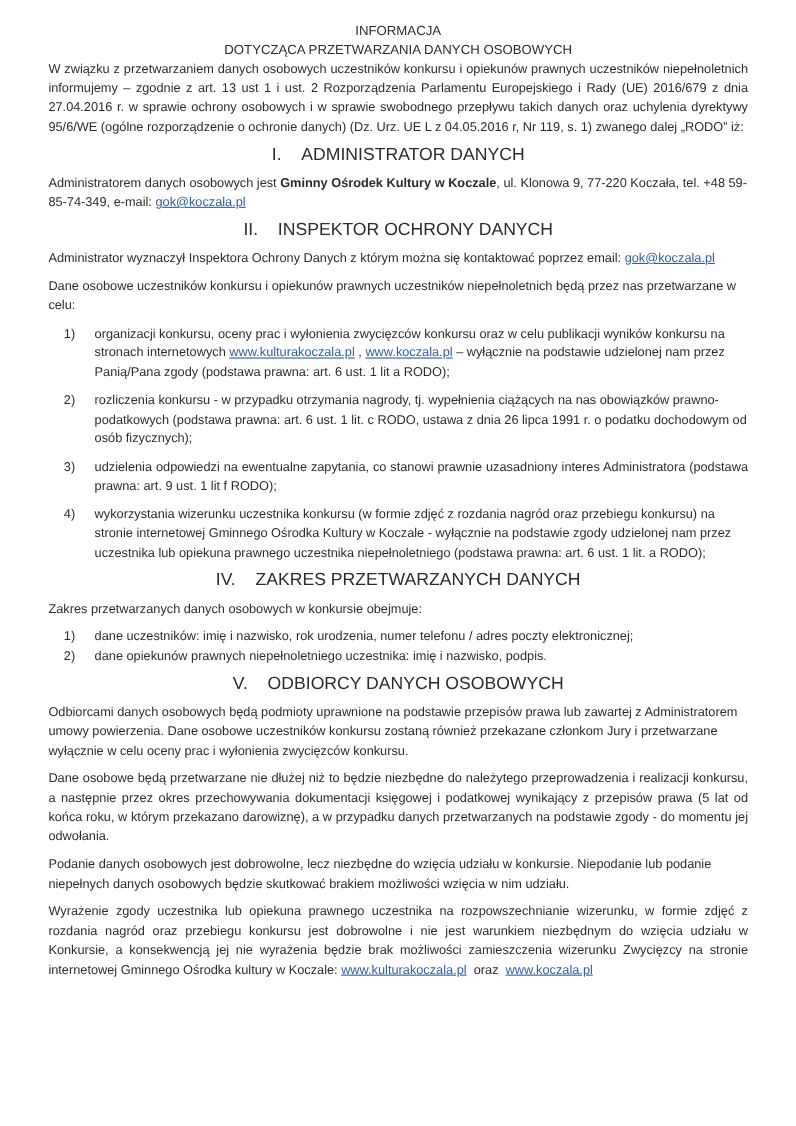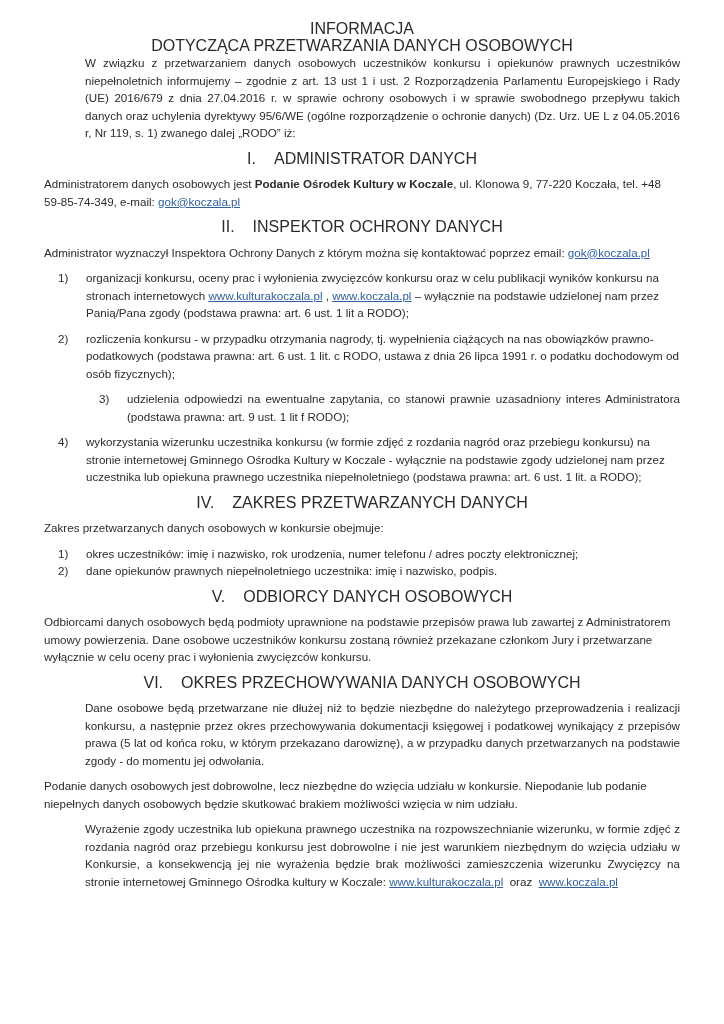--- a/index.html
+++ b/index.html
@@ -5,23 +5,23 @@
   html, body { margin: 0; padding: 0; background: #ffffff; }
   body {
     width: 724px; height: 1024px; overflow: hidden;
     font-family: "Liberation Sans", sans-serif;
     color: #2b2b2b;
     font-size: 11.6px;
     line-height: 17.5px;
   }
   .page { position: relative; padding: 20px 44px 0 44px; }
   .center { text-align: center; }
-  .title { font-size: 16px; line-height: 17px; }
+  .title { font-size: 12px; line-height: 17px; }
   p { margin: 0; }
-  .justify { text-align: justify; margin-left: 41px; }
+  .justify { text-align: justify; }
   .sec { text-align: center; font-size: 16px; margin: 8px 0 8px 0; }
   .sec .num { display: inline-block; margin-right: 18px; }
   .para { margin-bottom: 8px; }
   a, .link { color: #2f5f9e; text-decoration: underline; }
   ol { list-style: none; margin: 0; padding: 0; }
   ol li { position: relative; padding-left: 42px; margin-bottom: 8px; }
   ol li .n { position: absolute; left: 14px; top: 0; }
   ol.tight li { margin-bottom: 0; }
   b { font-weight: bold; }
 </style>
@@ -33,49 +33,47 @@
   <div class="center title">
     <div>INFORMACJA</div>
     <div>DOTYCZĄCA PRZETWARZANIA DANYCH OSOBOWYCH</div>
   </div>
 
   <p class="justify para">W związku z przetwarzaniem danych osobowych uczestników konkursu i opiekunów prawnych uczestników niepełnoletnich informujemy – zgodnie z art. 13 ust 1 i ust. 2 Rozporządzenia Parlamentu Europejskiego i Rady (UE) 2016/679 z dnia 27.04.2016 r. w sprawie ochrony osobowych i w sprawie swobodnego przepływu takich danych oraz uchylenia dyrektywy 95/6/WE (ogólne rozporządzenie o ochronie danych) (Dz. Urz. UE L z 04.05.2016 r, Nr 119, s. 1) zwanego dalej „RODO” iż:</p>
 
   <div class="sec">
     <span class="num">I.</span><span>ADMINISTRATOR DANYCH</span>
   </div>
-  <p class="para"><span>Administratorem danych osobowych jest </span><b>Podanie Ośrodek Kultury w Koczale</b><span>, ul. Klonowa 9, 77-220 Koczała, tel. +48 59-85-74-349, e-mail: </span><a class="link">gok@koczala.pl</a></p>
+  <p class="para"><span>Administratorem danych osobowych jest </span><b>Gminny Ośrodek Kultury w Koczale</b><span>, ul. Klonowa 9, 77-220 Koczała, tel. +48 59-85-74-349, e-mail: </span><a class="link">gok@koczala.pl</a></p>
 
   <div class="sec">
     <span class="num">II.</span><span>INSPEKTOR OCHRONY DANYCH</span>
   </div>
   <p class="para"><span>Administrator wyznaczył Inspektora Ochrony Danych z którym można się kontaktować poprzez email: </span><a class="link">gok@koczala.pl</a></p>
 
+  <p class="para">Dane osobowe uczestników konkursu i opiekunów prawnych uczestników niepełnoletnich będą przez nas przetwarzane w celu:</p>
   <ol>
     <li><span class="n">1)</span><span>organizacji konkursu, oceny prac i wyłonienia zwycięzców konkursu oraz w celu publikacji wyników konkursu na stronach internetowych </span><a class="link">www.kulturakoczala.pl</a><span> , </span><a class="link">www.koczala.pl</a><span> – wyłącznie na podstawie udzielonej nam przez Panią/Pana zgody (podstawa prawna: art. 6 ust. 1 lit a RODO);</span></li>
     <li><span class="n">2)</span><span>rozliczenia konkursu - w przypadku otrzymania nagrody, tj. wypełnienia ciążących na nas obowiązków prawno-podatkowych (podstawa prawna: art. 6 ust. 1 lit. c RODO, ustawa z dnia 26 lipca 1991 r. o podatku dochodowym od osób fizycznych);</span></li>
     <li class="justify"><span class="n">3)</span><span>udzielenia odpowiedzi na ewentualne zapytania, co stanowi prawnie uzasadniony interes Administratora (podstawa prawna: art. 9 ust. 1 lit f RODO);</span></li>
     <li><span class="n">4)</span><span>wykorzystania wizerunku uczestnika konkursu (w formie zdjęć z rozdania nagród oraz przebiegu konkursu) na stronie internetowej Gminnego Ośrodka Kultury w Koczale - wyłącznie na podstawie zgody udzielonej nam przez uczestnika lub opiekuna prawnego uczestnika niepełnoletniego (podstawa prawna: art. 6 ust. 1 lit. a RODO);</span></li>
   </ol>
 
   <div class="sec">
     <span class="num">IV.</span><span>ZAKRES PRZETWARZANYCH DANYCH</span>
   </div>
   <p class="para">Zakres przetwarzanych danych osobowych w konkursie obejmuje:</p>
   <ol class="tight">
-    <li><span class="n">1)</span><span>okres uczestników: imię i nazwisko, rok urodzenia, numer telefonu / adres poczty elektronicznej;</span></li>
+    <li><span class="n">1)</span><span>dane uczestników: imię i nazwisko, rok urodzenia, numer telefonu / adres poczty elektronicznej;</span></li>
     <li><span class="n">2)</span><span>dane opiekunów prawnych niepełnoletniego uczestnika: imię i nazwisko, podpis.</span></li>
   </ol>
 
   <div class="sec">
     <span class="num">V.</span><span>ODBIORCY DANYCH OSOBOWYCH</span>
   </div>
   <p class="para">Odbiorcami danych osobowych będą podmioty uprawnione na podstawie przepisów prawa lub zawartej z Administratorem umowy powierzenia. Dane osobowe uczestników konkursu zostaną również przekazane członkom Jury i przetwarzane wyłącznie w celu oceny prac i wyłonienia zwycięzców konkursu.</p>
 
-  <div class="sec">
-    <span class="num">VI.</span><span>OKRES PRZECHOWYWANIA DANYCH OSOBOWYCH</span>
-  </div>
   <p class="justify para">Dane osobowe będą przetwarzane nie dłużej niż to będzie niezbędne do należytego przeprowadzenia i realizacji konkursu, a następnie przez okres przechowywania dokumentacji księgowej i podatkowej wynikający z przepisów prawa (5 lat od końca roku, w którym przekazano darowiznę), a w przypadku danych przetwarzanych na podstawie zgody - do momentu jej odwołania.</p>
 
   <p class="para">Podanie danych osobowych jest dobrowolne, lecz niezbędne do wzięcia udziału w konkursie. Niepodanie lub podanie niepełnych danych osobowych będzie skutkować brakiem możliwości wzięcia w nim udziału.</p>
   <p class="justify para"><span>Wyrażenie zgody uczestnika lub opiekuna prawnego uczestnika na rozpowszechnianie wizerunku, w formie zdjęć z rozdania nagród oraz przebiegu konkursu jest dobrowolne i nie jest warunkiem niezbędnym do wzięcia udziału w Konkursie, a konsekwencją jej nie wyrażenia będzie brak możliwości zamieszczenia wizerunku Zwycięzcy na stronie internetowej Gminnego Ośrodka kultury w Koczale: </span><a class="link">www.kulturakoczala.pl</a><span style="white-space:pre;">  oraz  </span><a class="link">www.koczala.pl</a></p>
 
 </div>
 
 </body></html>

